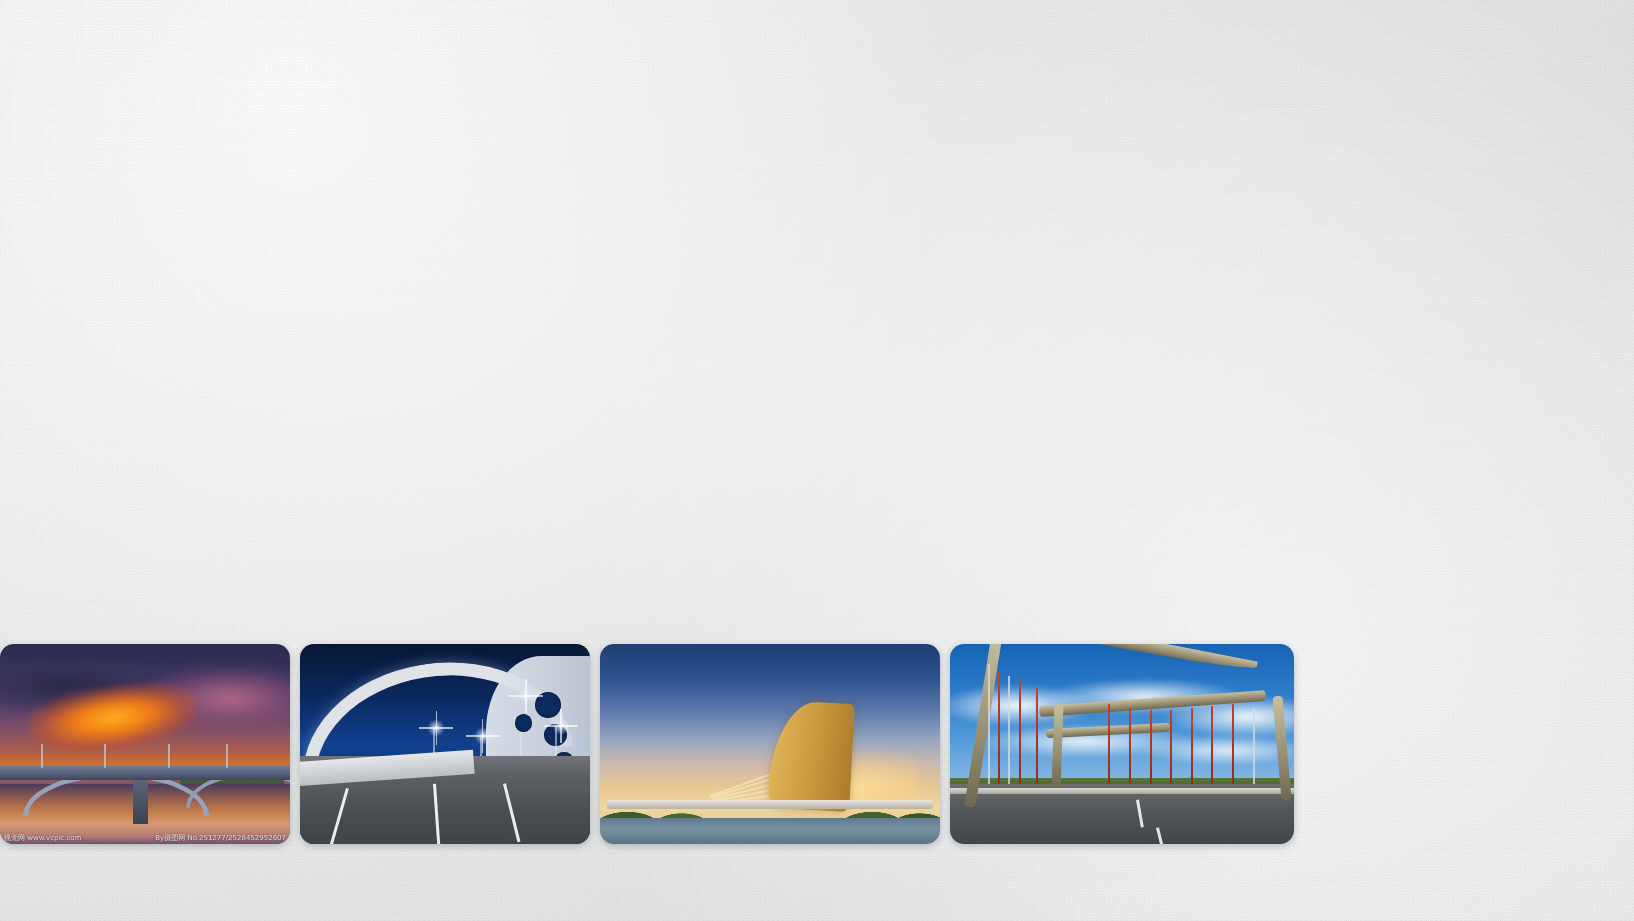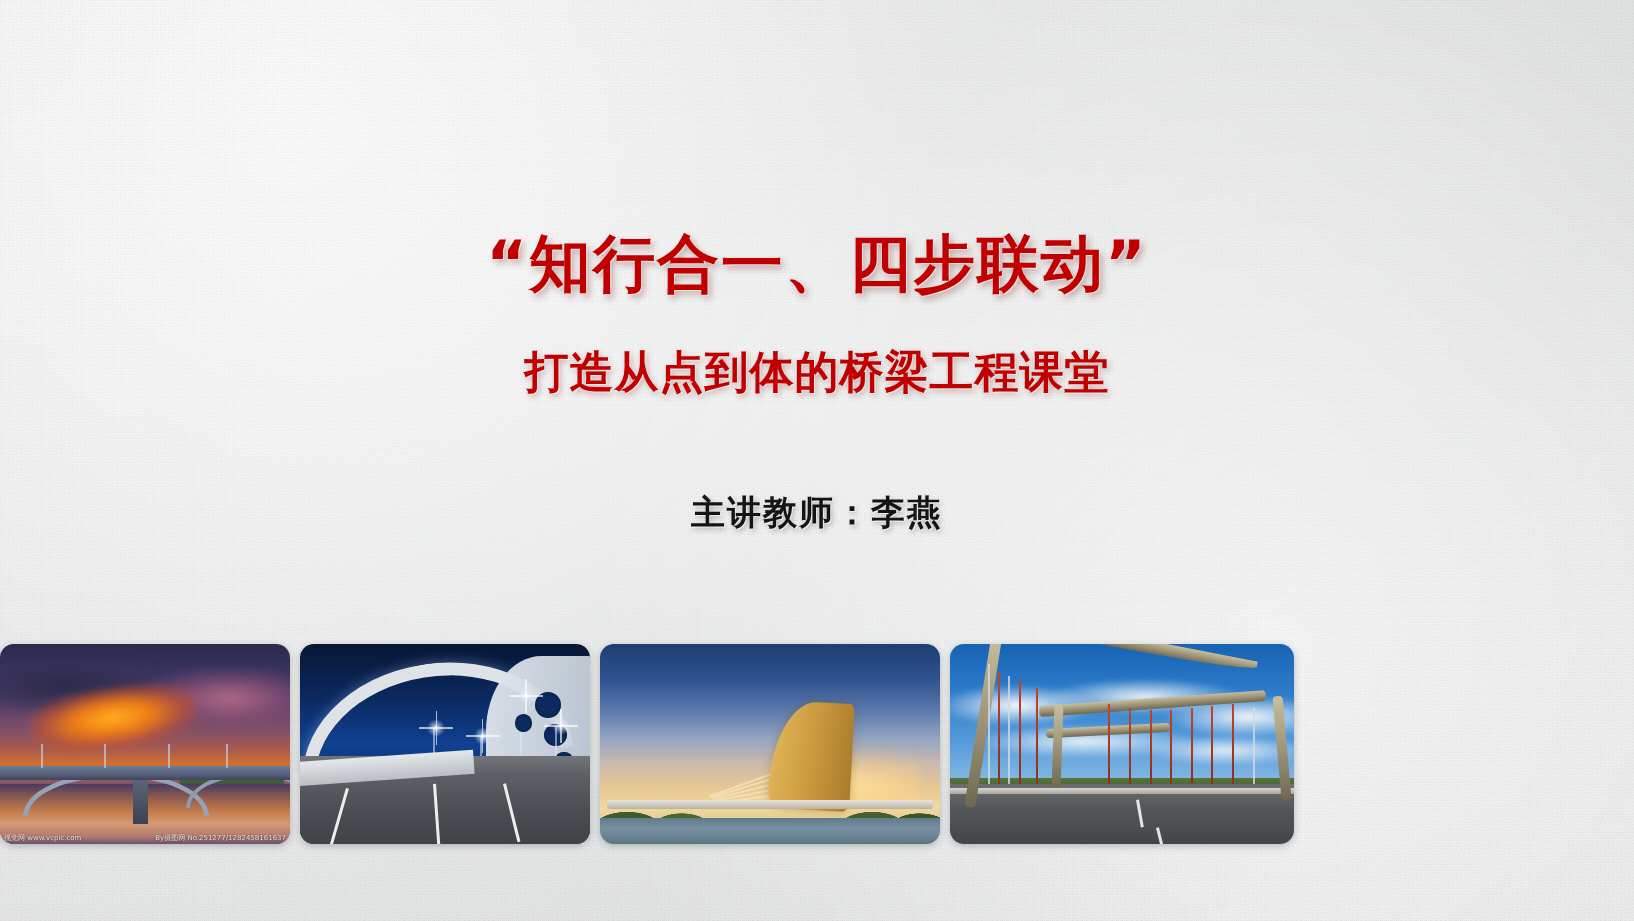--- a/index.html
+++ b/index.html
@@ -373,46 +373,41 @@
     position:absolute; background:rgba(255,255,255,.85);
     transform-origin:top left;
   }
 </style>
 </head>
 <body>
 
 <div id="slide">
 
 
-  <div id="title-block">
-    <div id="main-title">“知行合一、四步联动”</div>
-    <div id="sub-title">打造从点到体的桥梁工程课堂</div>
-    <div id="presenter">主讲教师：李燕</div>
-  </div>
 
   <div id="photo-strip">
 
     <div class="photo p1">
       <div class="layer sky"></div>
       <div class="cloudB"></div>
       <div class="cloudC"></div>
       <div class="cloudA"></div>
       <div class="bank"></div>
       <div class="water"></div>
       <div class="arch"></div>
       <div class="arch2"></div>
       <div class="deck"></div>
       <div class="pier"></div>
       <div class="post" style="left:14%"></div>
       <div class="post" style="left:36%"></div>
       <div class="post" style="left:58%"></div>
       <div class="post" style="left:78%"></div>
       <div class="wm">
         <span>视觉网 www.vcpic.com</span>
-        <span>By摄图网 No.251277/1282458161637</span>
+        <span>By摄图网 No.251277/2528452952607</span>
       </div>
     </div>
 
 
     <div class="photo p3">
       <div class="layer sky"></div>
       <div class="archWhite"></div>
       <div class="pylon"></div>
       <div class="hole" style="right:10%;  top:24%; width:9%;  height:13%;"></div>
       <div class="hole" style="right:8%;   top:40%; width:8%;  height:11%;"></div>

